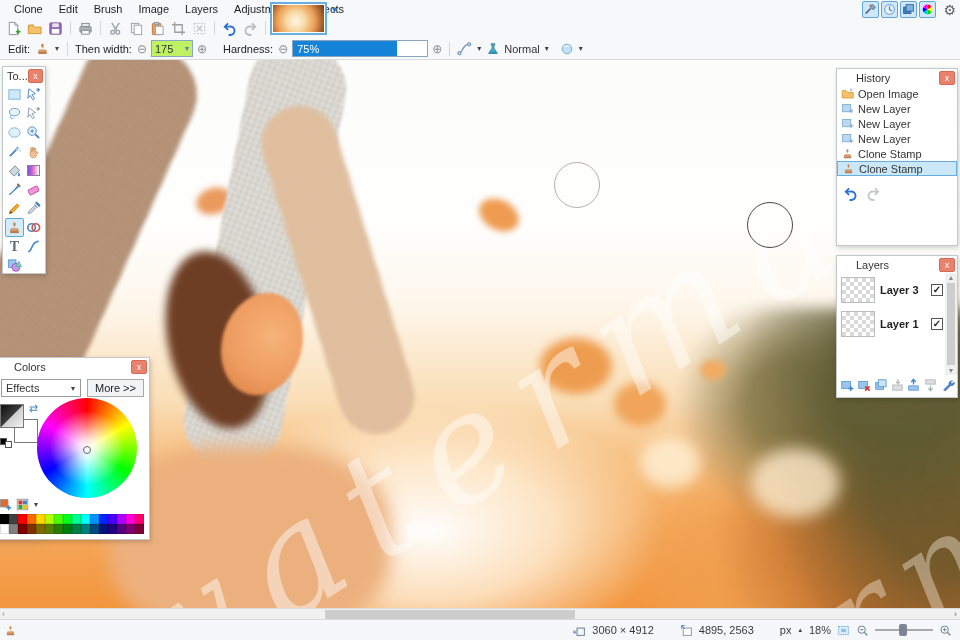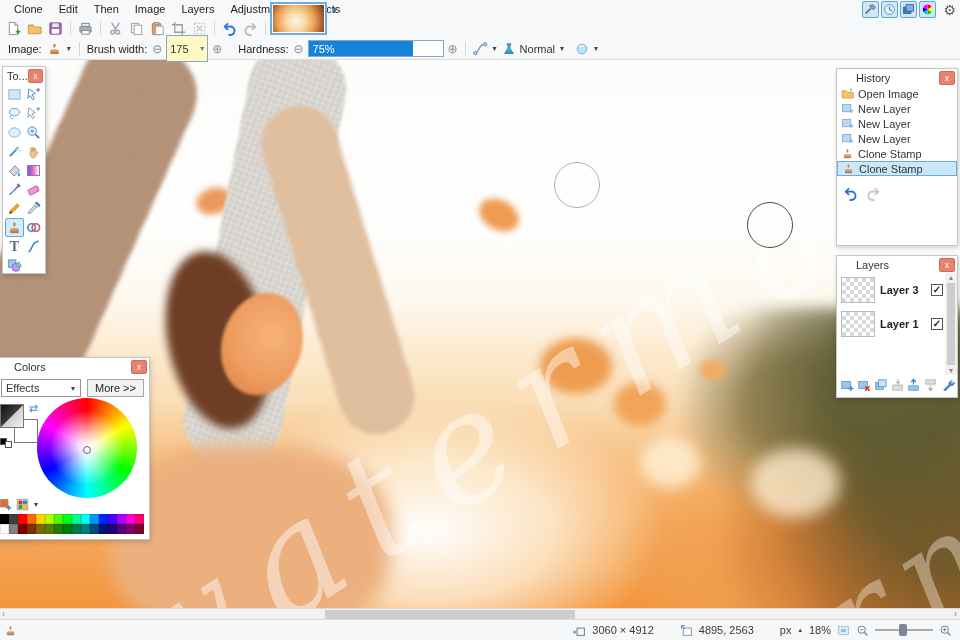--- a/index.html
+++ b/index.html
@@ -11,21 +11,21 @@
   .menu-item { padding:2px 8px; color:#222; cursor:default; }
 
   .icon-toolbar { position:absolute; top:18px; left:0; height:20px; display:flex; align-items:center; padding-left:4px; gap:2px; z-index:40; }
   .tbtn { width:19px; height:18px; display:flex; align-items:center; justify-content:center; border-radius:2px; }
   .tbtn svg { width:15px; height:15px; }
   .vsep { width:1px; height:14px; background:#d5d8db; margin:0 3px; }
 
   .tool-options { position:absolute; top:38px; left:0; width:100%; height:22px; display:flex; align-items:center; padding-left:8px; gap:4px; border-bottom:1px solid #d9dcdf; background:#f7f8f9; z-index:40; }
   .opt-label { color:#222; margin-right:1px; }
   .mini-btn { color:#8a9097; font-size:12px; line-height:1; }
-  .combo { width:42px; height:27px; border:1px solid #8aa6c2; background:#fef9c3; display:flex; align-items:center; justify-content:space-between; padding:0 3px; }
+  .combo { width:42px; height:17px; border:1px solid #8aa6c2; background:#bef264; display:flex; align-items:center; justify-content:space-between; padding:0 3px; }
   .combo .caret { color:#5a7ba0; font-size:8px; }
   .hardness-box { width:136px; height:17px; border:1px solid #8aa6c2; background:#fff; display:flex; align-items:center; overflow:hidden; }
   .hardness-sel { background:#1583d7; color:#fff; height:100%; width:104px; display:flex; align-items:center; padding-left:4px; }
   .caret-d { color:#444; font-size:8px; margin:0 1px; }
 
   .image-tab { position:absolute; left:270px; top:2px; width:57px; height:33px; border:2px solid #68aee0; background:#fff; padding:1px; z-index:45; }
   .image-tab .thumb { width:100%; height:100%; }
   .tab-chevron { position:absolute; left:332px; top:4px; color:#2f7acc; font-size:10px; z-index:45; }
 
   .top-right { position:absolute; right:4px; top:1px; display:flex; align-items:center; gap:2px; z-index:45; }
@@ -141,21 +141,21 @@
   .zoom-slider { display:flex; align-items:center; gap:0; }
   .zs-track { width:58px; height:2px; background:#a9a9a9; position:relative; }
   .zs-thumb { position:absolute; left:24px; top:-5px; width:8px; height:12px; background:#7c8696; border-radius:2px; }
 </style>
 </head>
 <body>
 
 <div class="menubar">
   <span class="menu-item">Clone</span>
   <span class="menu-item">Edit</span>
-  <span class="menu-item">Then</span>
+  <span class="menu-item">Brush</span>
   <span class="menu-item">Image</span>
   <span class="menu-item">Layers</span>
   <span class="menu-item">Adjustments</span>
   <span class="menu-item">Effects</span>
 </div>
 
 <div class="image-tab">
   <div class="thumb" style="background:radial-gradient(circle at 45% 60%, #fff6e6 0%, #f6d8a2 30%, #ec9f55 58%, #a55e2e 82%, #64391c 100%);"></div>
 </div>
 <div class="tab-chevron">▾</div>
@@ -277,29 +277,29 @@
       <svg viewBox="0 0 16 16">
         <rect x="2" y="2" width="4" height="12" fill="#f0a84f" stroke="#c9812a"></rect>
         <path d="M2 5h2M2 8h3M2 11h2" stroke="#9a5f1a"></path>
         <rect x="6" y="2" width="8" height="4" fill="#f0a84f" stroke="#c9812a"></rect>
         <path d="M9 2v2M12 2v2" stroke="#9a5f1a"></path>
       </svg>
     </div>
 </div>
 
 <div class="tool-options">
-  <span class="opt-label">Image:</span>
+  <span class="opt-label">Edit:</span>
   <svg viewBox="0 0 16 16" width="15" height="15">
       <path d="M7 3.2a1.6 1.6 0 0 1 2.4 1.4c0 1.4-1.2 1.8-1.2 3.4H7.8C7.8 6.4 6.4 5.8 6.6 4.4A1.6 1.6 0 0 1 7 3.2z" fill="#c9854a"></path>
       <path d="M4.5 9.5h7l.8 2h-8.6z" fill="#e8a05c" stroke="#b9764a" stroke-width=".6"></path>
       <rect x="3.5" y="11.8" width="9" height="2" fill="#b9764a"></rect>
     </svg>
   <span class="caret-d">▾</span>
   <div class="vsep"></div>
-  <span class="opt-label">Brush width:</span>
+  <span class="opt-label">Then width:</span>
   <span class="mini-btn">⊖</span>
   <div class="combo">
     <span>175</span>
     <span class="caret">▾</span>
   </div>
   <span class="mini-btn">⊕</span>
   <span style="width:8px"></span>
   <span class="opt-label">Hardness:</span>
   <span class="mini-btn">⊖</span>
   <div class="hardness-box">

